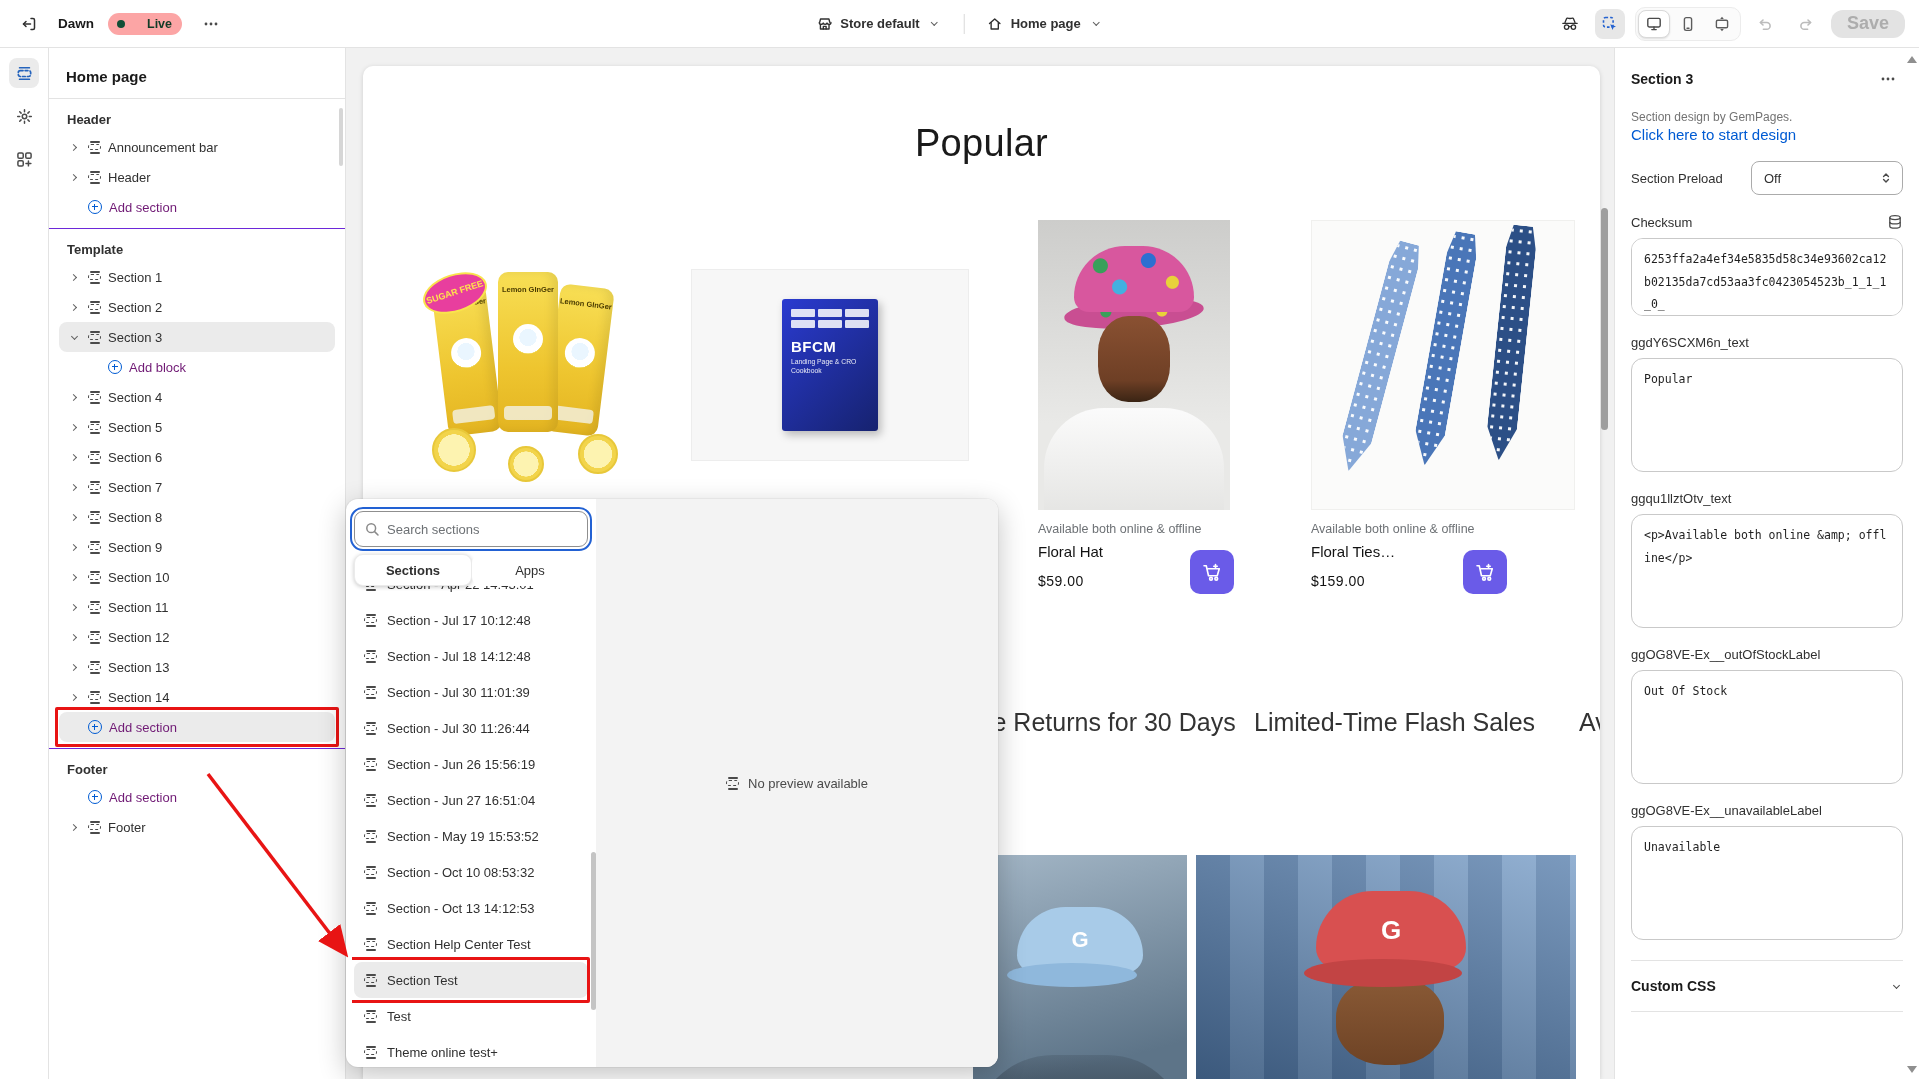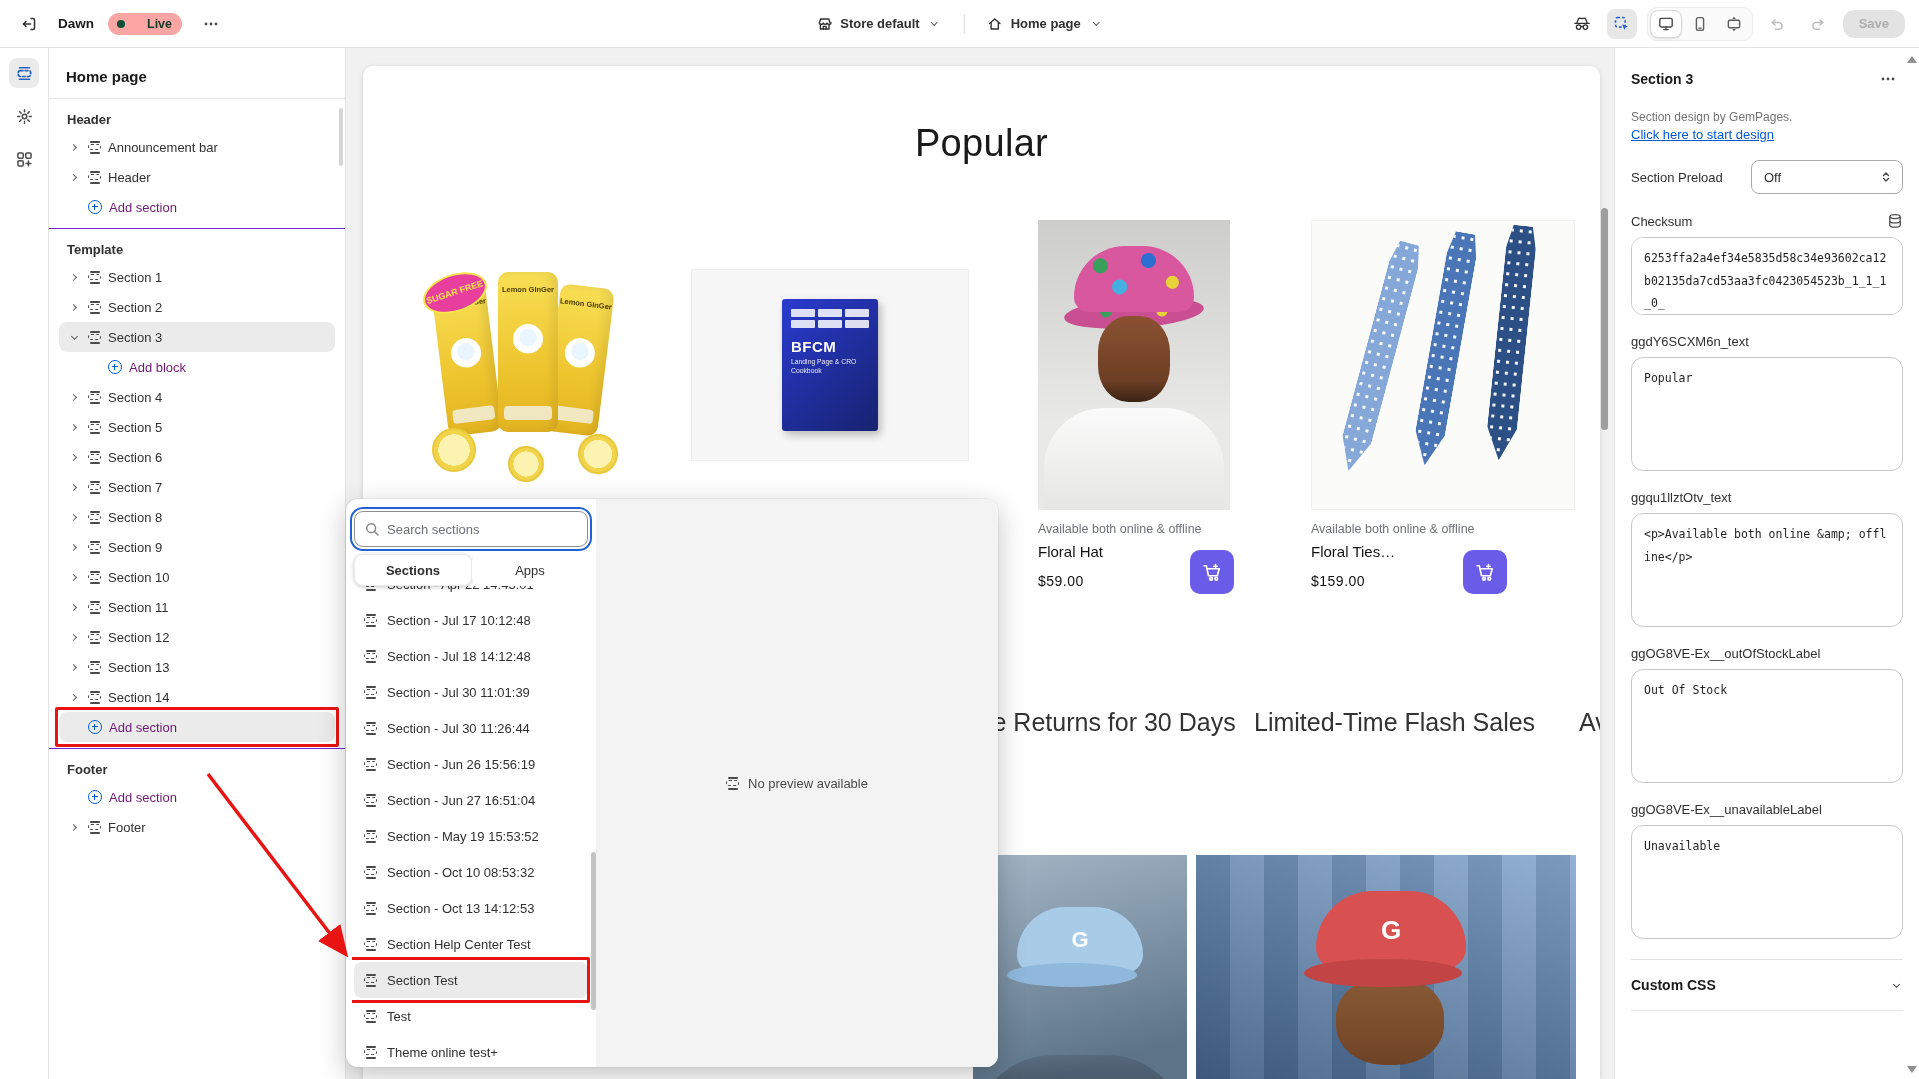--- a/index.html
+++ b/index.html
@@ -21,21 +21,21 @@
     color:#303030;background:transparent;border:none;cursor:pointer;padding:6px 8px;border-radius:8px}
   .vdiv{width:1px;height:20px;background:#d9d9d9}
   .tb-right{margin-left:auto;display:flex;align-items:center;gap:10px}
   .tool-active{background:#e7e7e7}
   .device-group{display:flex;align-items:center;background:#fbfbfb;border:1px solid #ececec;
     border-radius:10px;padding:2px;gap:2px}
   .device-btn{width:32px;height:28px;border:none;background:transparent;border-radius:8px;
     display:flex;align-items:center;justify-content:center;cursor:pointer}
   .device-btn.active{background:#fff;border:1px solid #d9d9d9;box-shadow:0 1px 2px rgba(0,0,0,.12)}
   .save-btn{height:28px;padding:0 16px;border:none;border-radius:12px;background:#e3e3e3;
-    color:#adadad;font-size:13px;font-weight:600;cursor:default}
+    color:#adadad;font-size:18px;font-weight:600;cursor:default}
   
   .rail{position:absolute;top:48px;left:0;bottom:0;width:49px;background:#fff;
     border-right:1px solid #e3e3e3;display:flex;flex-direction:column;align-items:center;
     padding-top:10px;gap:13px;z-index:20}
   .rail .icon-btn.active{background:#ebebeb;color:#2463bc}
   
   .sidebar{position:absolute;top:48px;left:49px;bottom:0;width:297px;background:#fff;
     border-right:1px solid #e3e3e3;z-index:20}
   .side-title{padding:20px 17px 13px;font-size:15px;font-weight:700;color:#1a1a1a;
     border-bottom:1px solid #e3e3e3}
@@ -172,22 +172,22 @@
   .plist-scrollthumb{position:absolute;right:0;top:353px;width:5px;height:158px;
     background:#c4c4c4;border-radius:3px}
   .popup-right{flex:1;background:#f3f3f3;border-radius:0 12px 12px 0;display:flex;
     align-items:center;justify-content:center;gap:9px;color:#4a4a4a;font-size:13px}
   
   .panel{position:absolute;top:48px;right:0;bottom:0;width:305px;background:#fff;
     border-left:1px solid #e3e3e3;padding:16px;z-index:20}
   .panel-head{display:flex;align-items:center;justify-content:space-between}
   .panel-title{font-size:14px;font-weight:700;color:#1a1a1a}
   .panel-desc{margin-top:15px;font-size:12px;line-height:1.35;color:#737373}
-  .panel-link{display:inline-block;margin-top:1px;font-size:13px;color:#005bd3;
-    text-decoration:underline;cursor:pointer}
+  .panel-link{display:inline-block;margin-top:1px;font-size:15px;color:#005bd3;
+    cursor:pointer}
   .preload-row{margin-top:17px;display:flex;align-items:center;justify-content:space-between}
   .preload-label{font-size:13px}
   .select{width:152px;height:34px;border:1px solid #ababab;border-radius:8px;display:flex;
     align-items:center;justify-content:space-between;padding:0 9px 0 12px;font-size:13px;
     cursor:pointer;background:#fff}
   .field-label-row{margin:19px 0 8px;display:flex;align-items:center;justify-content:space-between}
   .field-label{font-size:13px;color:#303030;word-break:break-all}
   .ta{width:100%;border:1px solid #c9c9c9;border-radius:12px;padding:9px 12px;resize:none;
     font-family:"DejaVu Sans Mono",monospace;font-size:11.5px;line-height:1.95;color:#1f1f1f;
     word-break:break-all;background:#fff;display:block}

